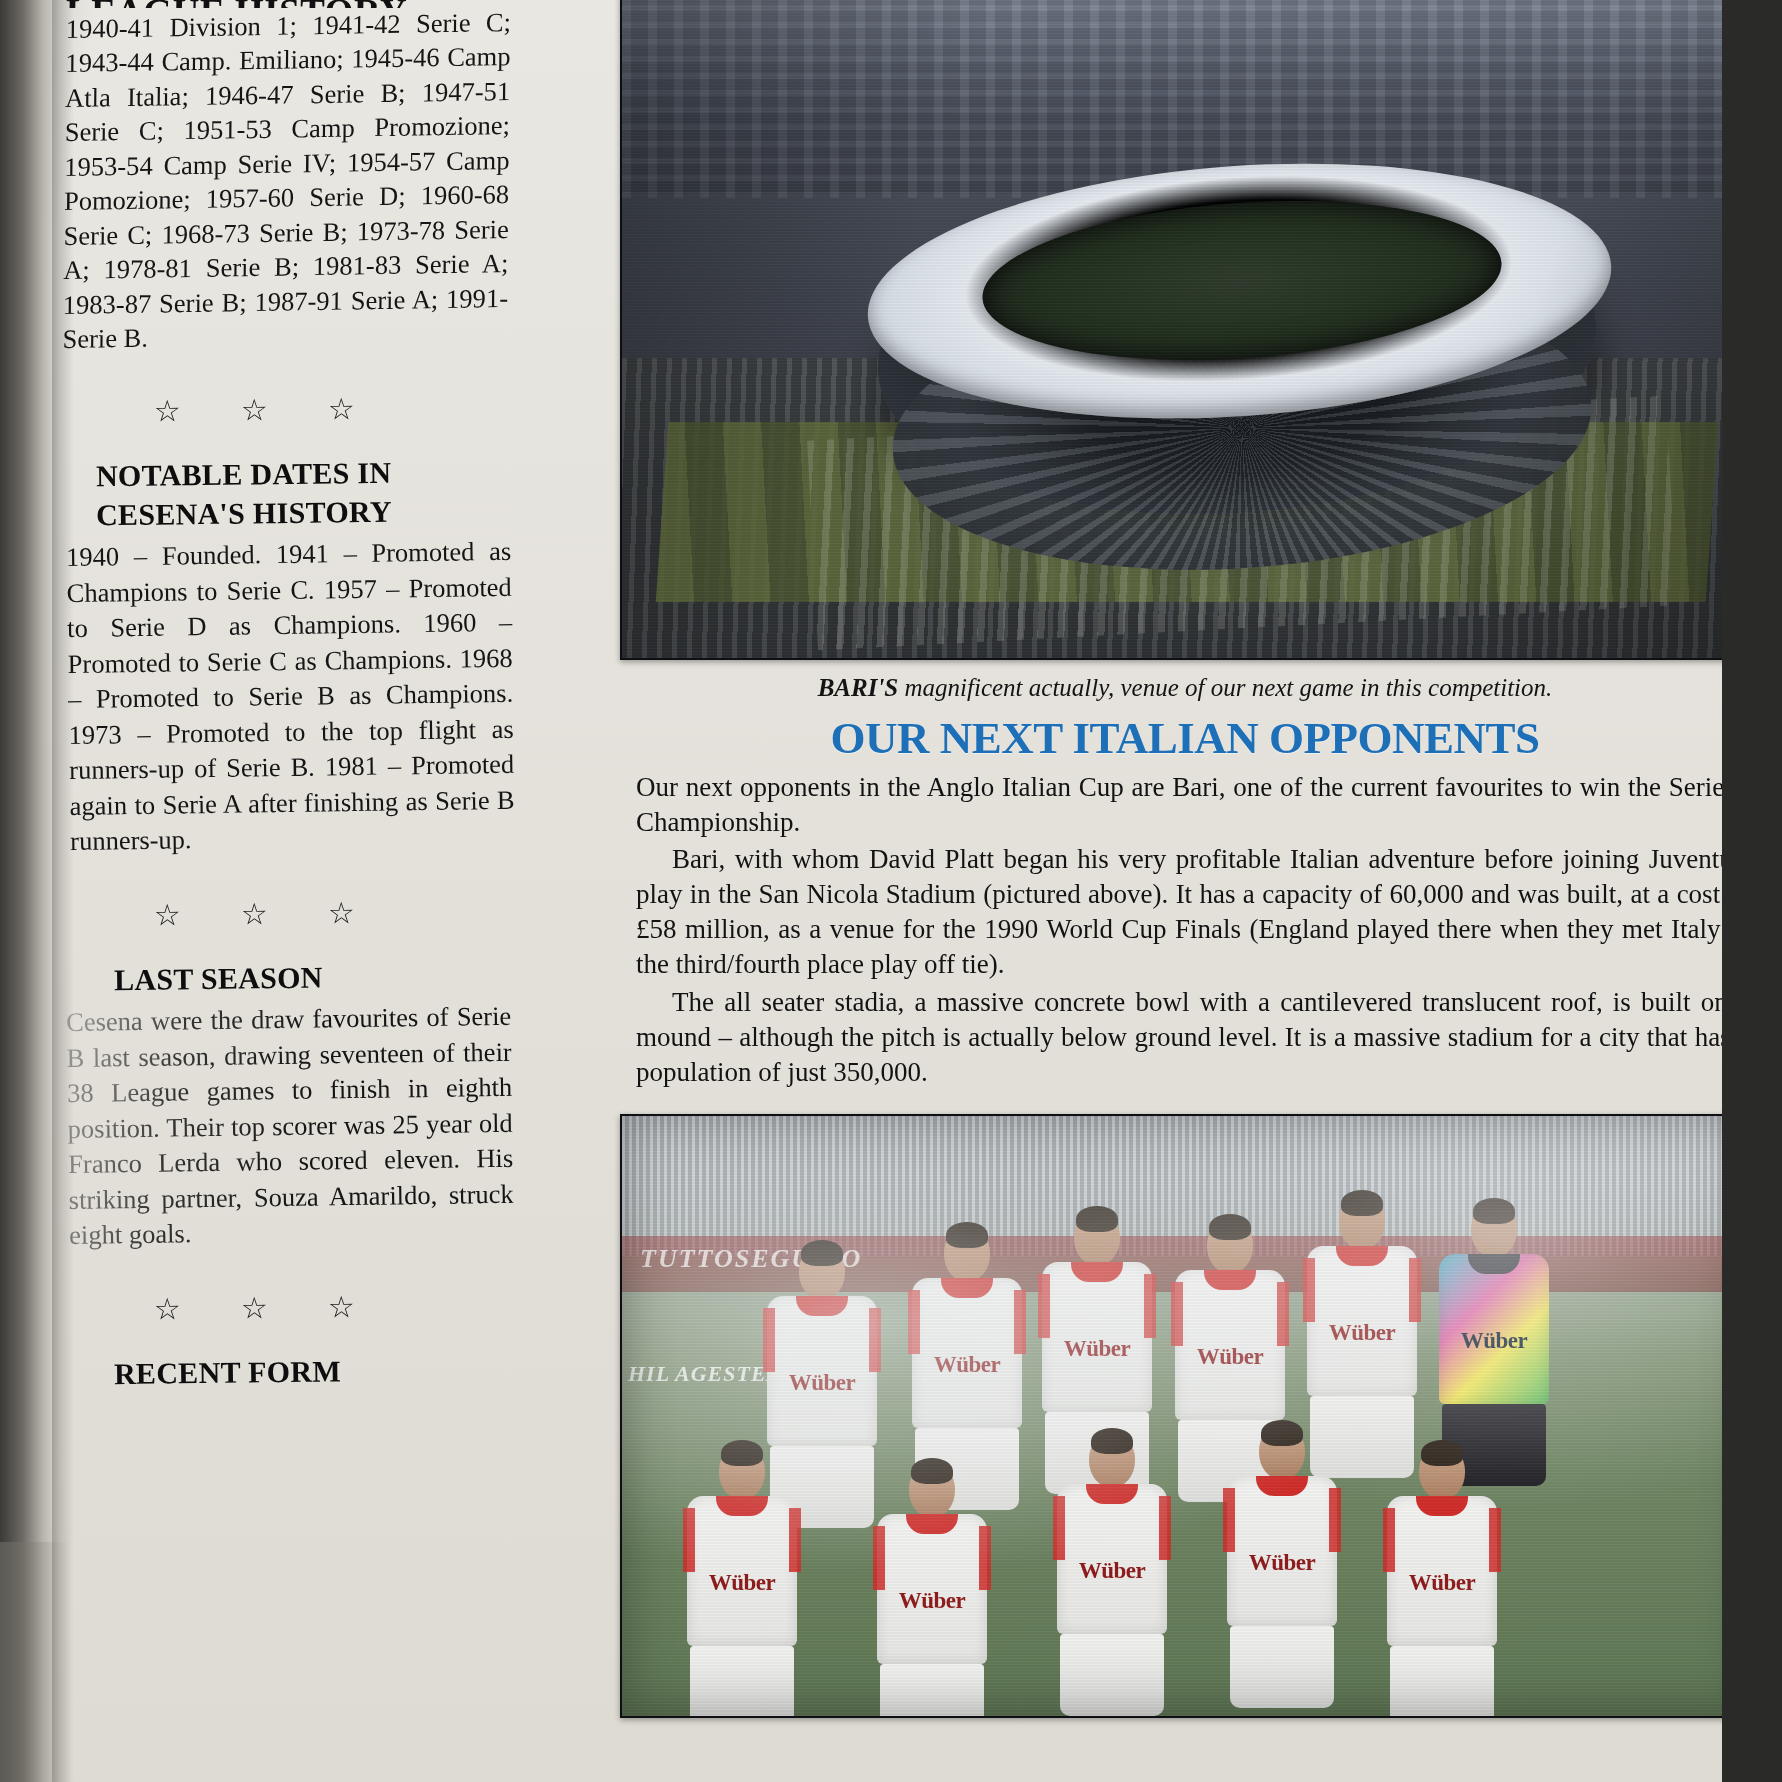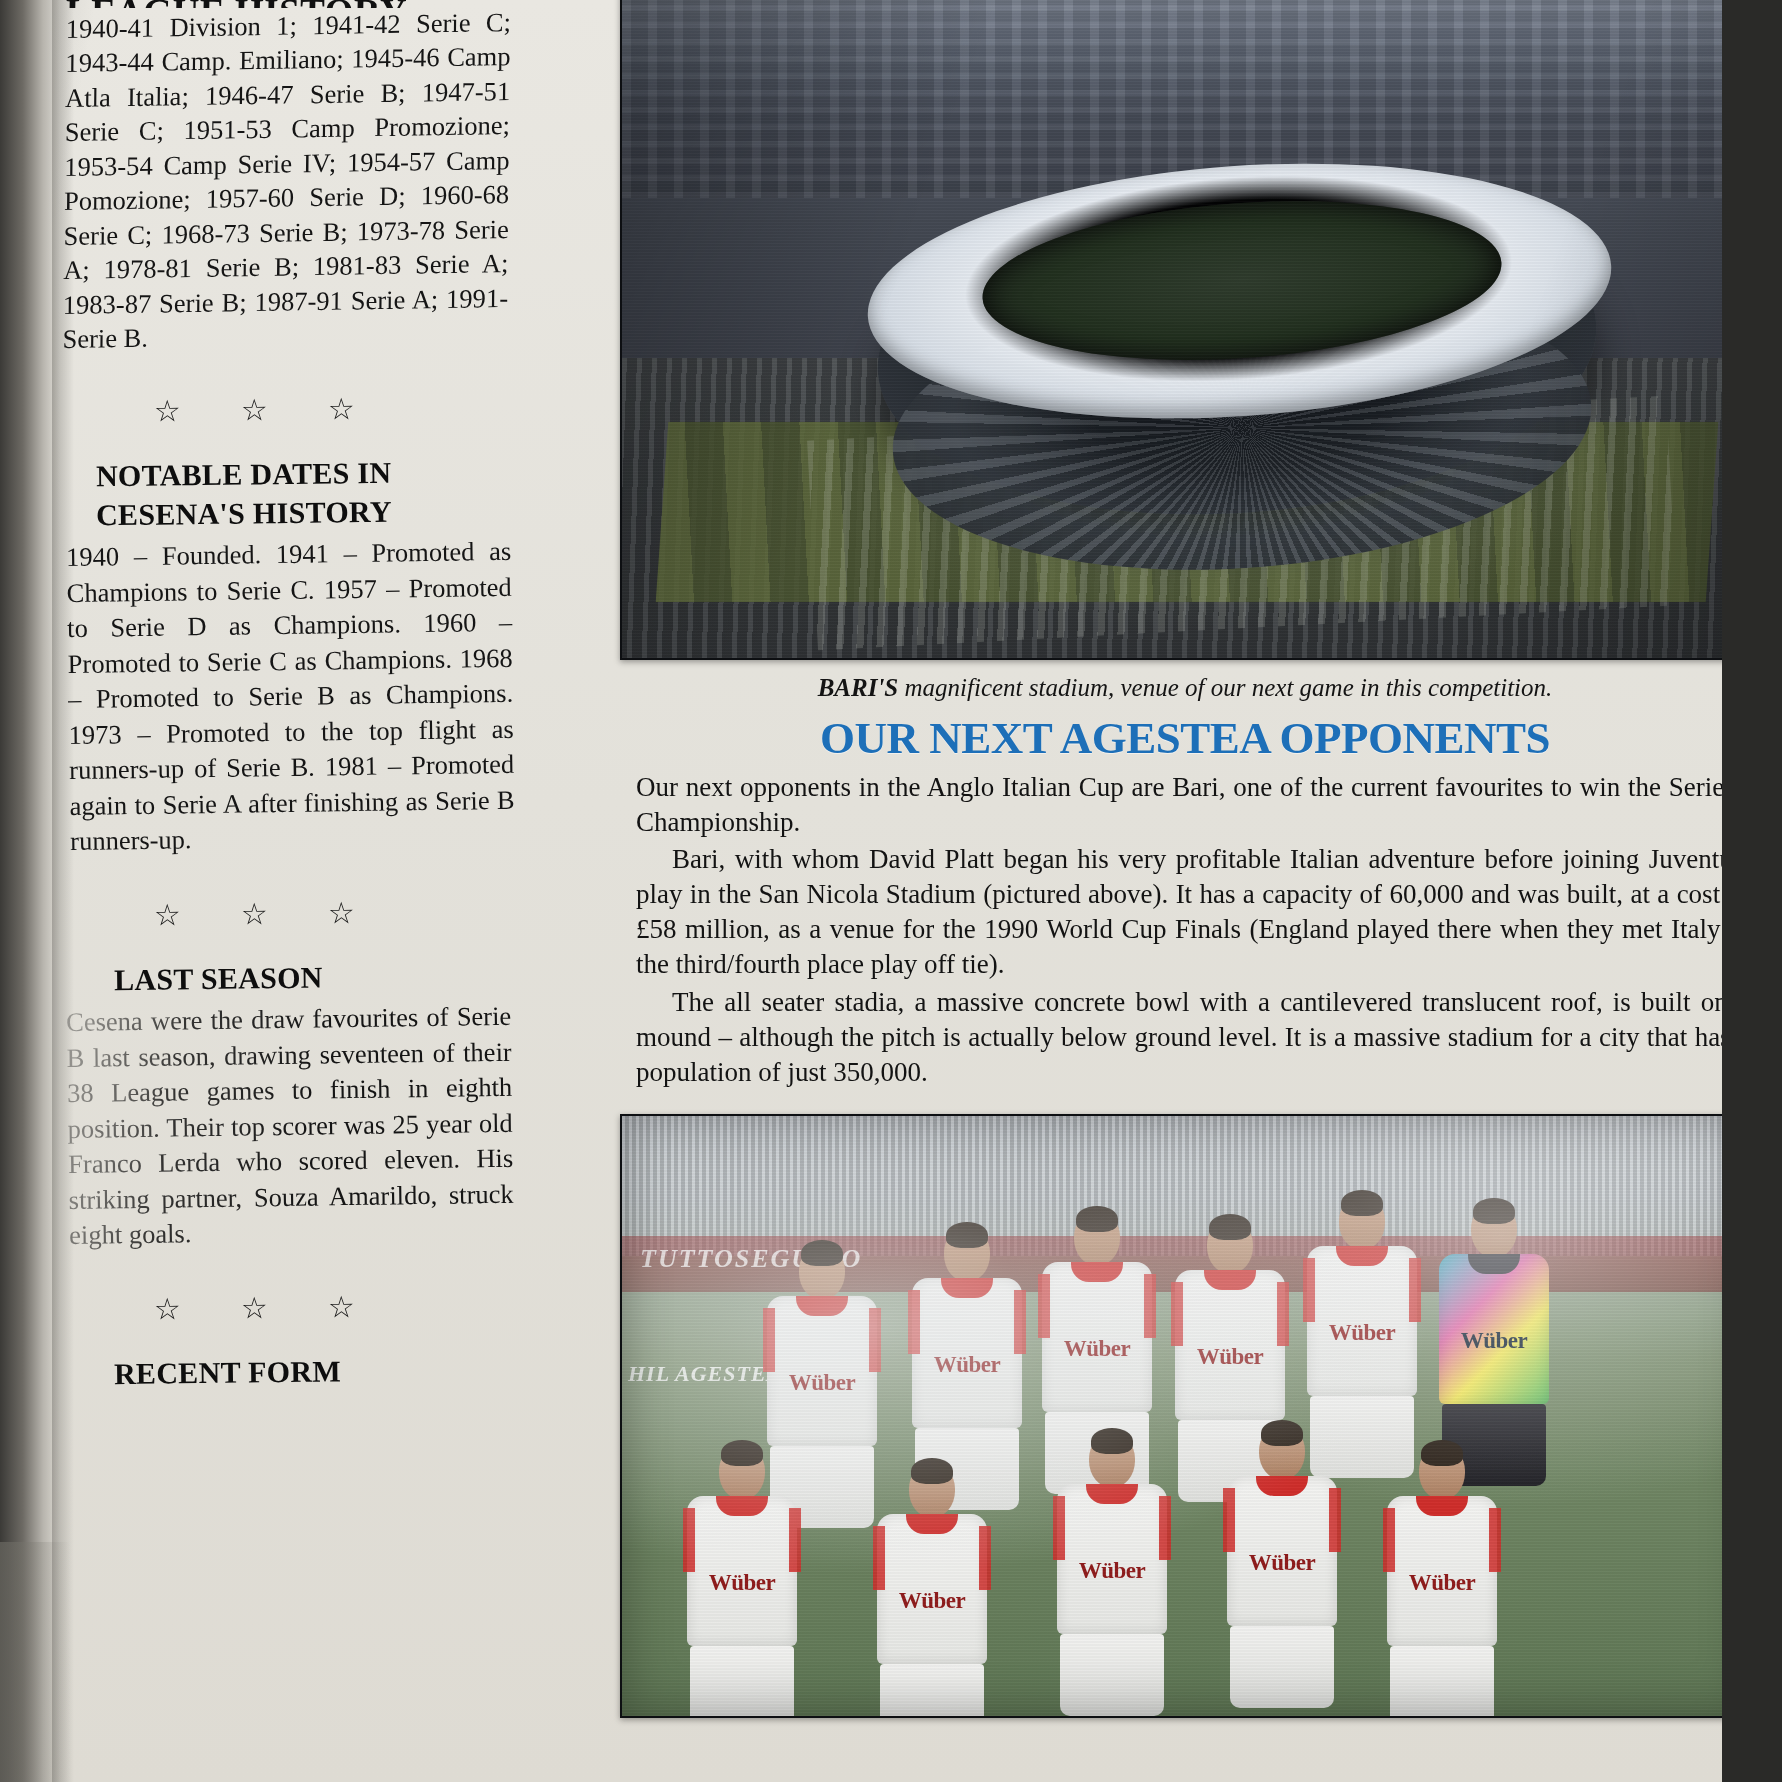--- a/index.html
+++ b/index.html
@@ -395,24 +395,24 @@
       <div class="apron"></div>
       <div class="bowl-outer"></div>
       <div class="bowl-lower"></div>
       <div class="bowl-roof"></div>
       <div class="bowl-hole"></div>
       <div class="photo-grain"></div>
       <div class="photo-shade"></div>
     </div>
 
     <div class="caption">
-      <b>BARI'S</b><span> magnificent stadium, venue of our next game in this competition.</span>
-    </div>
-
-    <div class="article-title">OUR NEXT AGESTEA OPPONENTS</div>
+      <b>BARI'S</b><span> magnificent actually, venue of our next game in this competition.</span>
+    </div>
+
+    <div class="article-title">OUR NEXT ITALIAN OPPONENTS</div>
 
     <div class="article">
       <p>Our next opponents in the Anglo Italian Cup are Bari, one of the current favourites to win the Serie B Championship.</p>
       <p class="indent">Bari, with whom David Platt began his very profitable Italian adventure before joining Juventus, play in the San Nicola Stadium (pictured above). It has a capacity of 60,000 and was built, at a cost of £58 million, as a venue for the 1990 World Cup Finals (England played there when they met Italy in the third/fourth place play off tie).</p>
       <p class="indent">The all seater stadia, a massive concrete bowl with a cantilevered translucent roof, is built on a mound – although the pitch is actually below ground level. It is a massive stadium for a city that has a population of just 350,000.</p>
     </div>
 
     <div class="photo team">
       <div class="pitch-bg"></div>
       <div class="crowd"></div>

